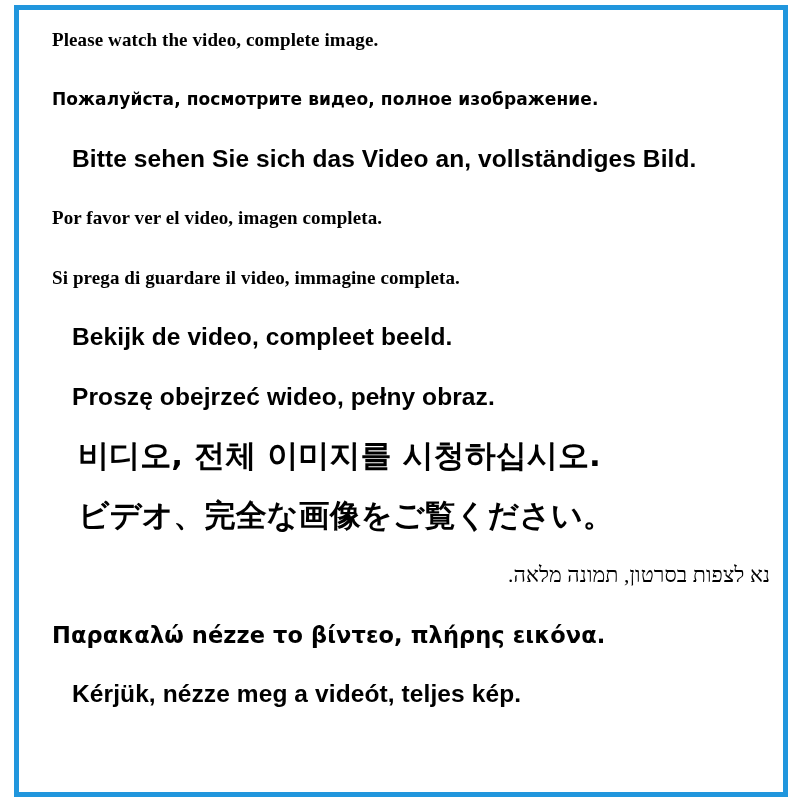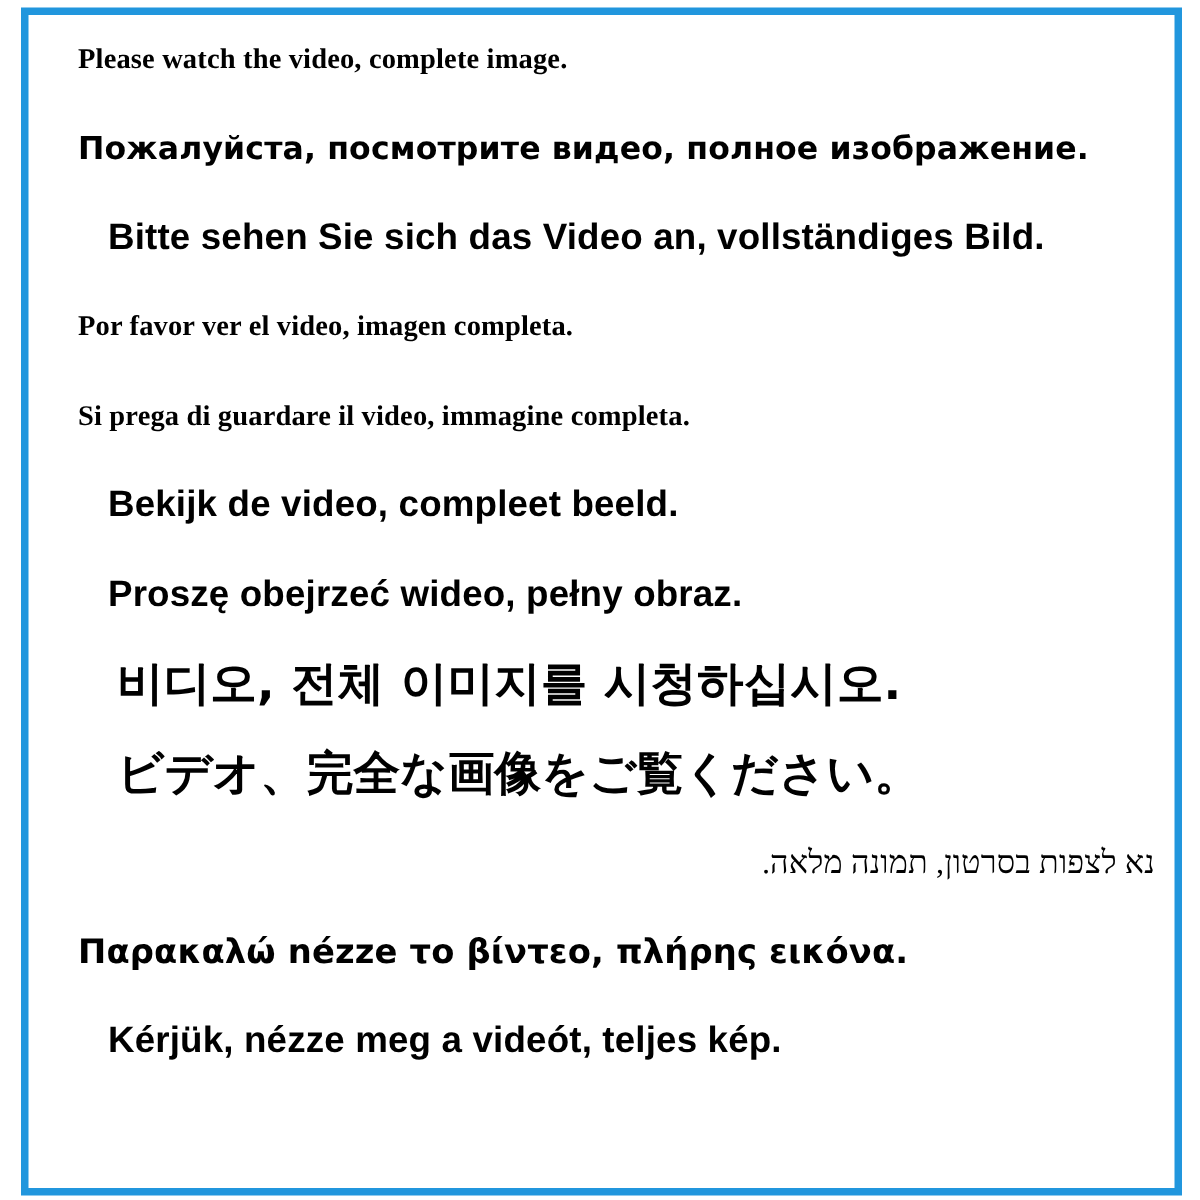--- a/index.html
+++ b/index.html
@@ -54,21 +54,21 @@
   }
   .sans-bold {
     font-family: "Liberation Sans", sans-serif;
     font-weight: bold;
     font-size: 24.5px;
     margin-left: 20px;
   }
   .dejavu-bold {
     font-family: "DejaVu Sans", sans-serif;
     font-weight: bold;
-    font-size: 21px;
+    font-size: 17px;
   }
   .cjk {
     font-family: "DejaVu Sans", sans-serif;
     font-weight: bold;
     font-size: 31px;
     margin-left: 26px;
   }
   .rtl {
     font-family: Liberation Serif, serif;
     font-weight: normal;

